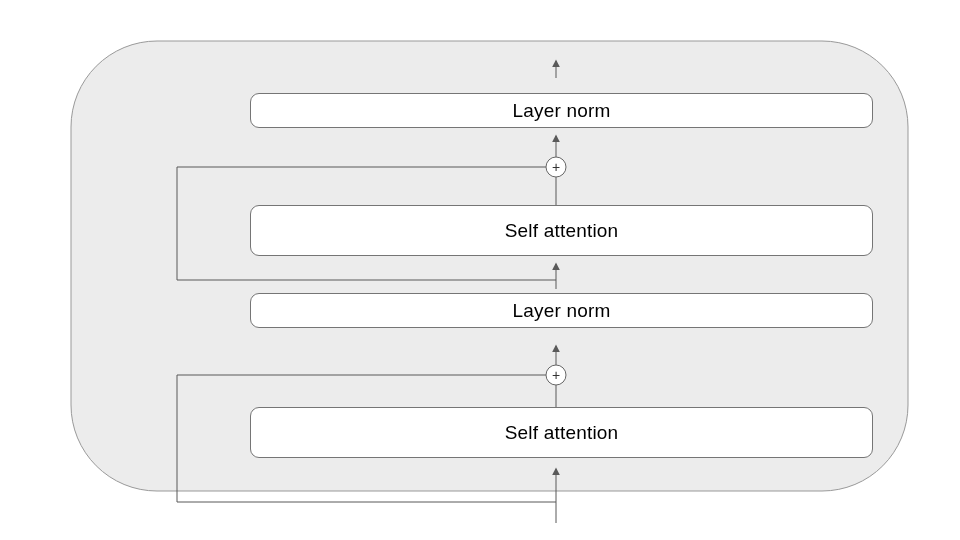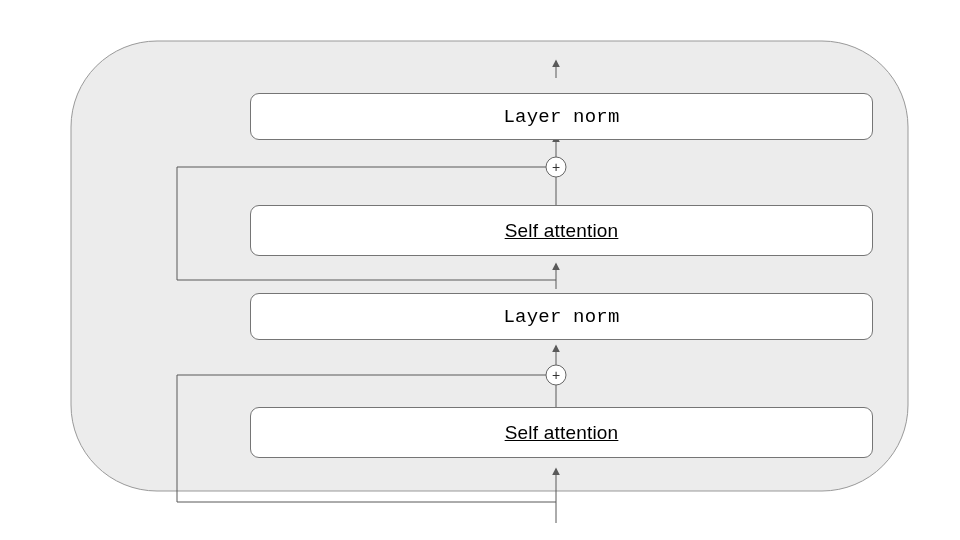--- a/index.html
+++ b/index.html
@@ -28,22 +28,22 @@
     background: #ffffff;
     border: 1px solid #757575;
     border-radius: 9px;
     display: flex;
     align-items: center;
     justify-content: center;
     font-size: 19px;
     color: #000000;
     letter-spacing: 0.2px;
   }
-  .node.layer-norm { height: 47px; font-family: Liberation Mono, monospace; }
-  .node.self-attn  { height: 51px; text-decoration: underline; }
+  .node.layer-norm { height: 35px; }
+  .node.self-attn  { height: 51px; }
   #box-ln-top  { top: 93px; }
   #box-sa-top  { top: 205px; }
   #box-ln-mid  { top: 293px; }
   #box-sa-bot  { top: 407px; }
 </style>
 </head>
 <body>
 
 <div class="stage">
 

